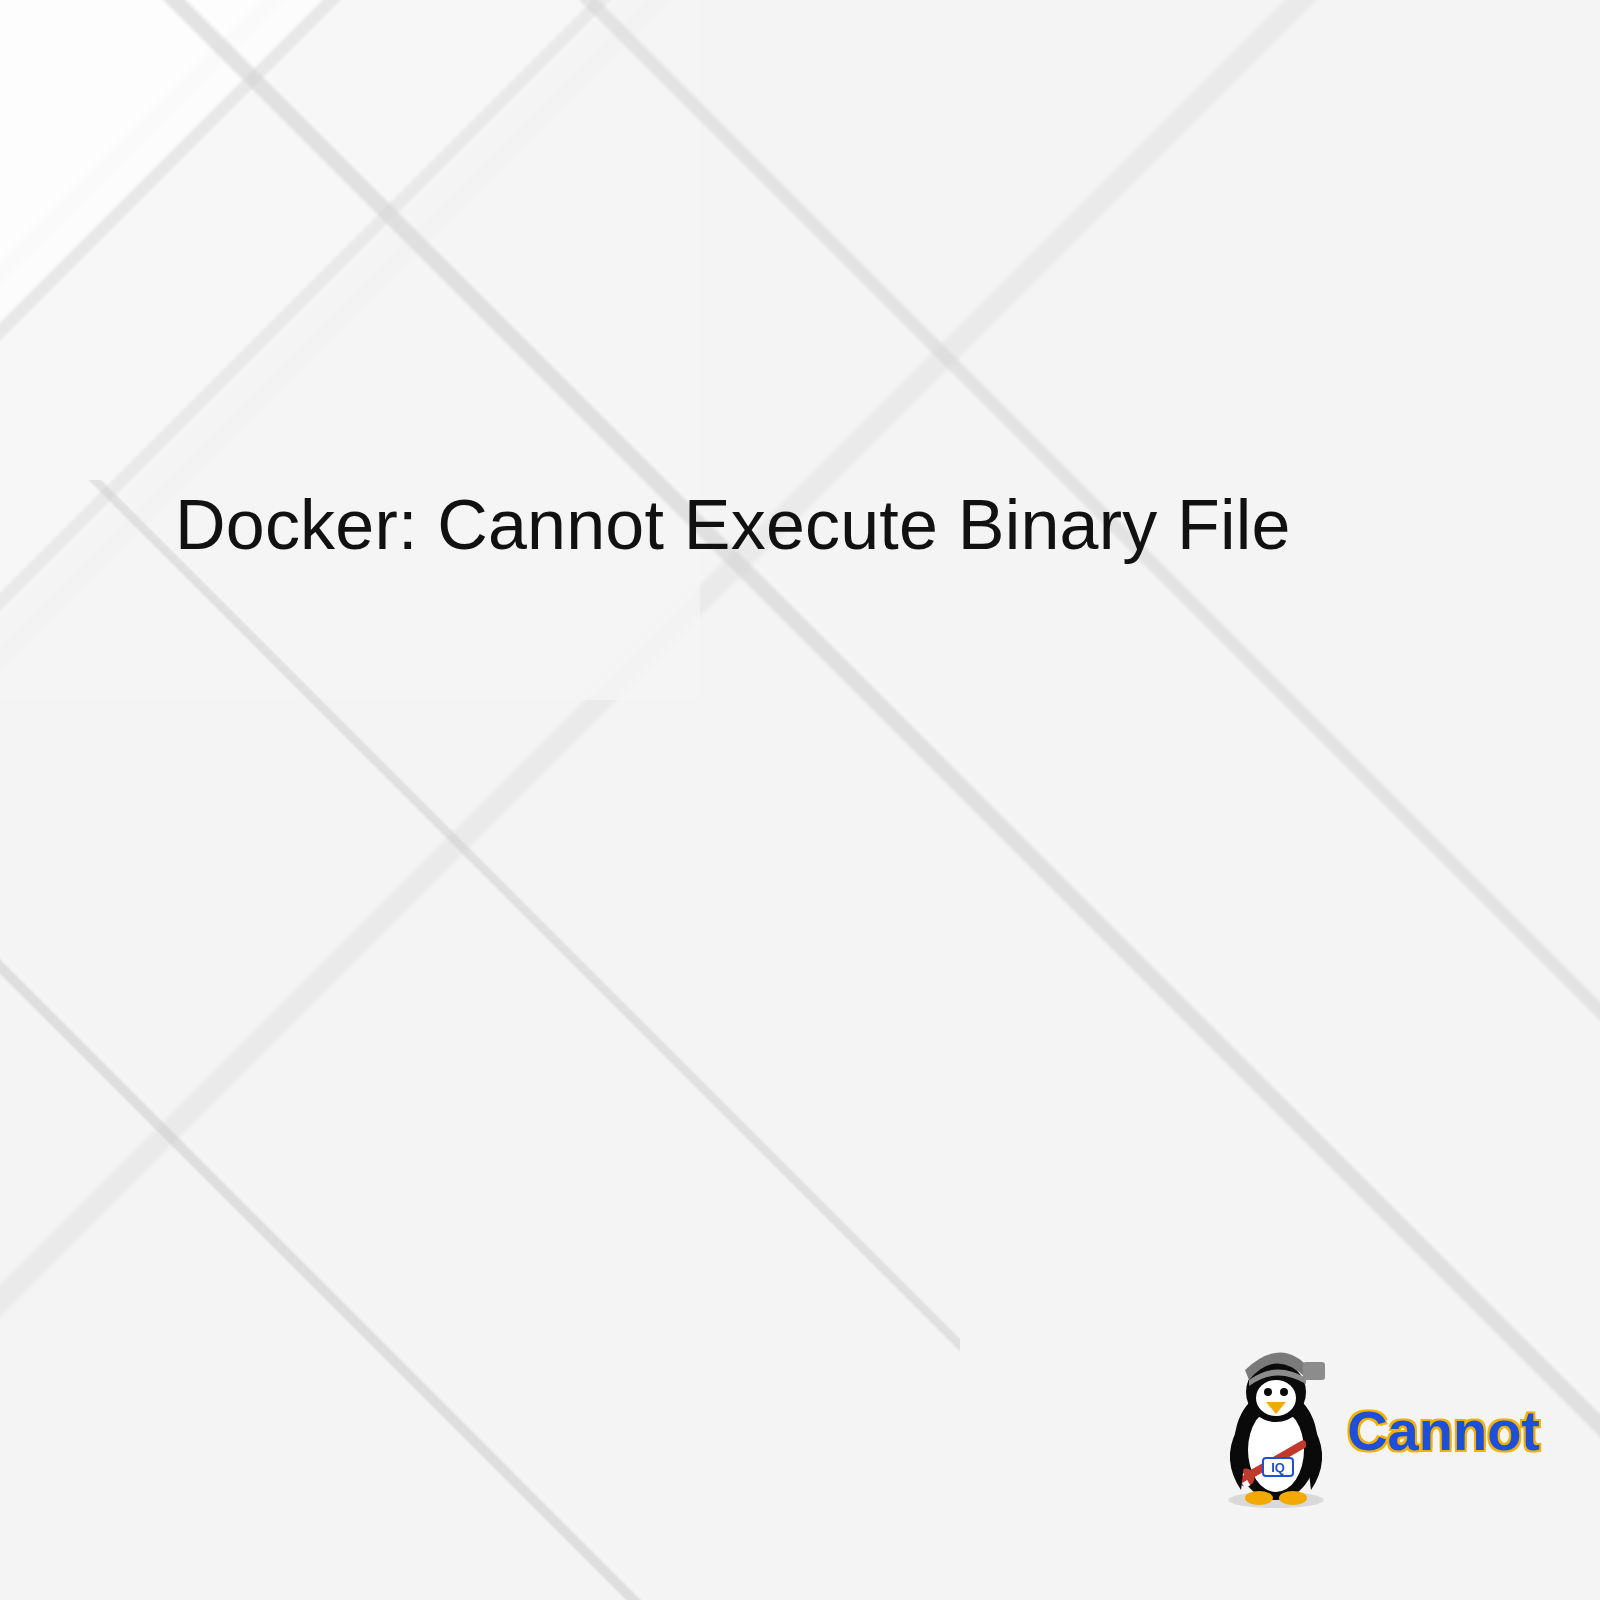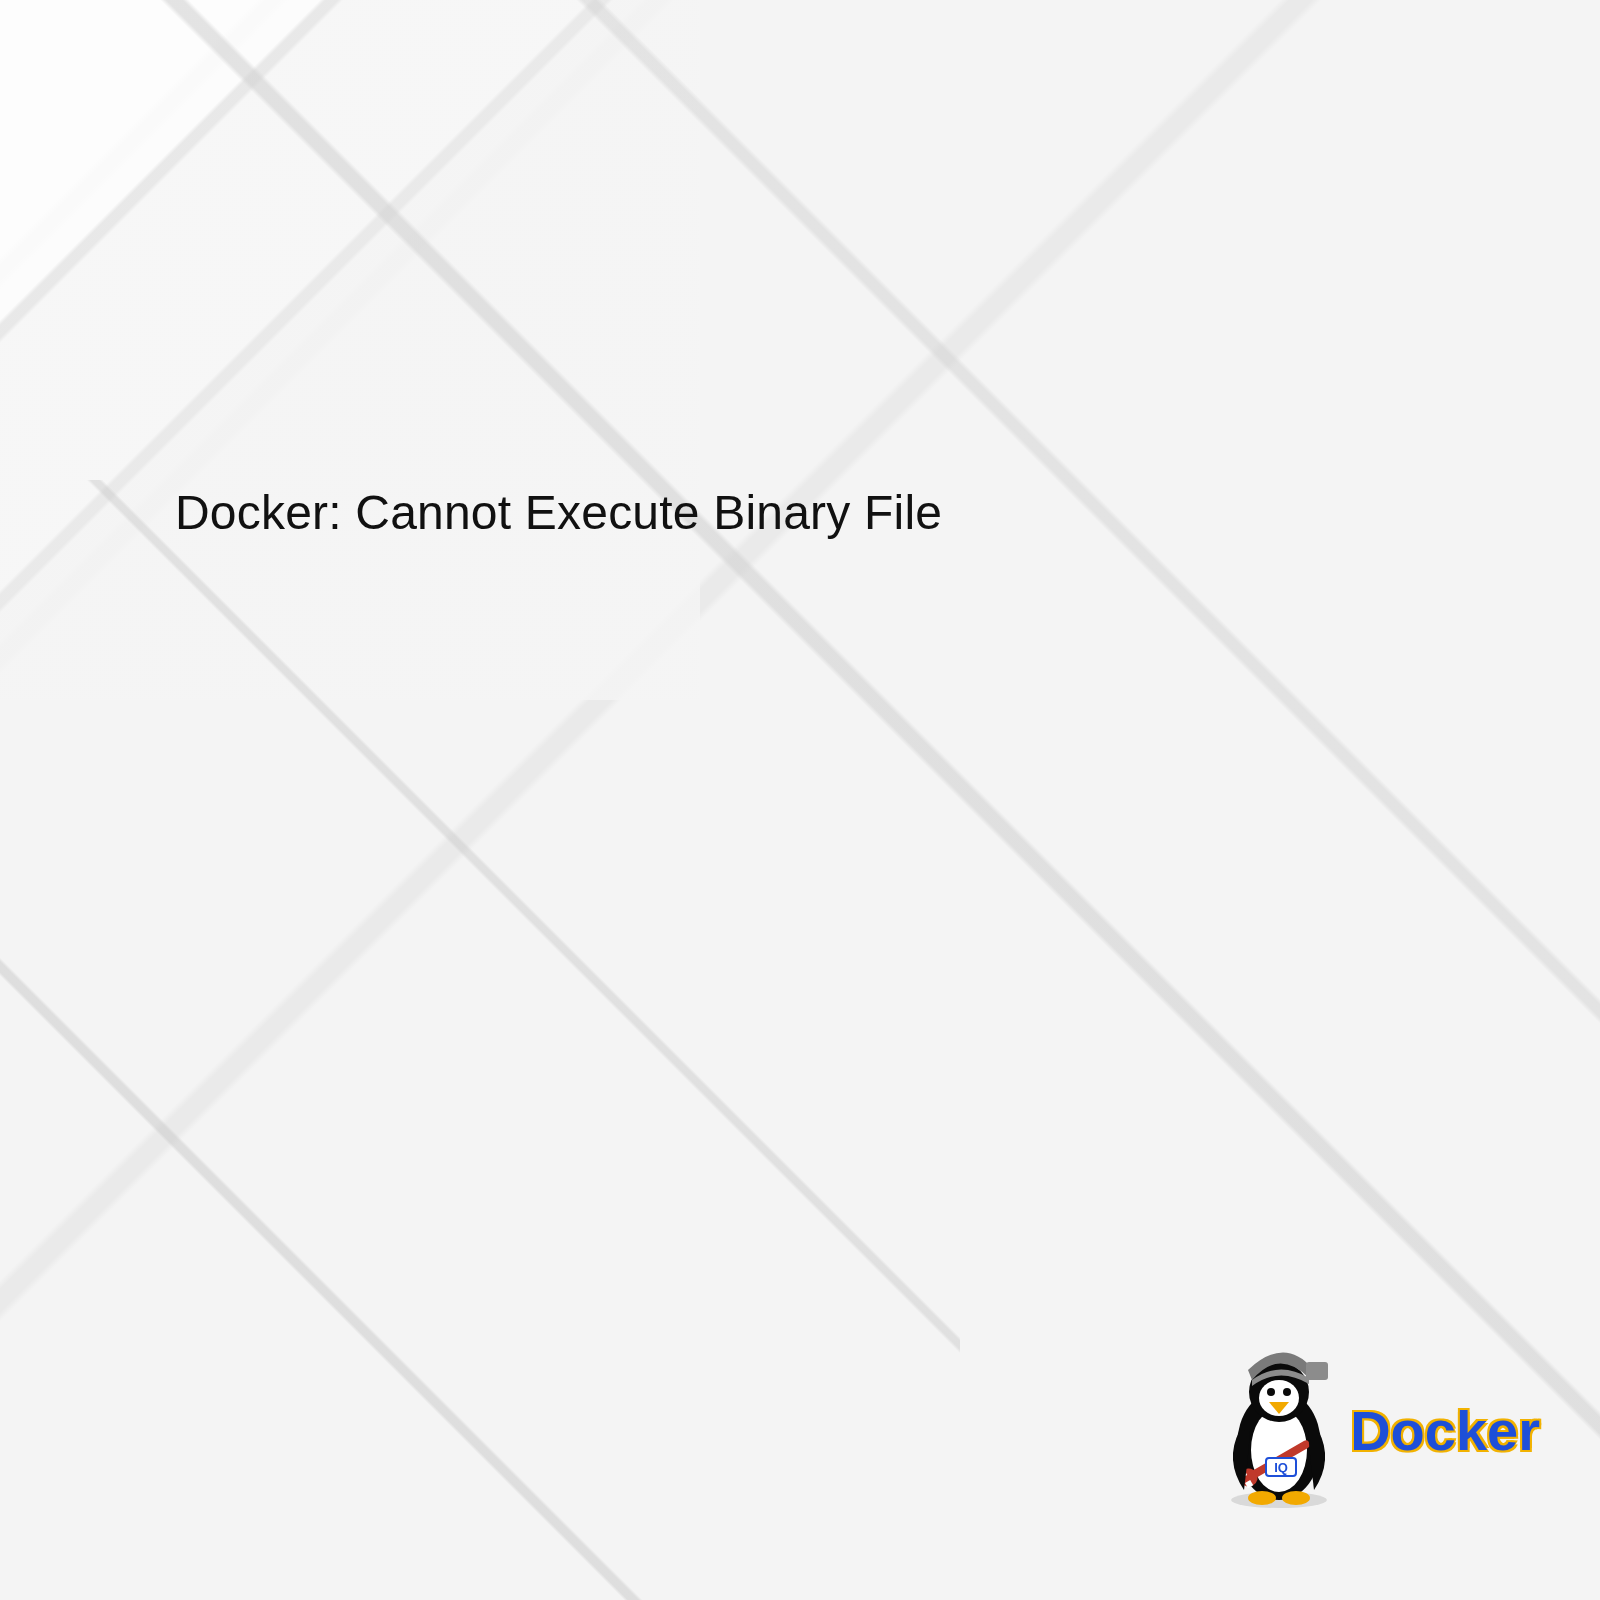--- a/index.html
+++ b/index.html
@@ -54,21 +54,21 @@
         rgba(248,248,248,0.8) 41.3%, rgba(248,248,248,0.8) 55%,
         rgba(230,230,230,0.7) 55.3%, rgba(230,230,230,0.7) 56%,
         rgba(245,245,245,0.8) 56.3%);
     transform: rotate(0deg);
   }
   .title {
     position: absolute;
     left: 175px;
     top: 485px;
     width: 1120px;
-    font-size: 48px;
+    font-size: 70px;
     line-height: 1.15;
     color: #111;
     font-weight: 400;
     letter-spacing: 0.2px;
   }
   .logo {
     position: absolute;
     right: 60px;
     bottom: 90px;
     display: flex;
@@ -131,14 +131,14 @@
     </g>
 
     <g>
       <rect x="52" y="108" width="30" height="18" rx="3" fill="#ffffff" stroke="#1e4fd8" stroke-width="2"></rect>
       <text x="67" y="122" text-anchor="middle" font-family="Arial" font-size="13" font-weight="700" fill="#1e4fd8">IQ</text>
     </g>
 
     <path d="M26 80 Q10 110 30 140 Q34 110 36 82 Z" fill="#0a0a0a"></path>
     <path d="M104 80 Q120 110 100 140 Q96 110 94 82 Z" fill="#0a0a0a"></path>
   </svg>
-  <span class="logo-text">Docker</span>
+  <span class="logo-text">Cannot</span>
 </div>
 
 </body></html>

